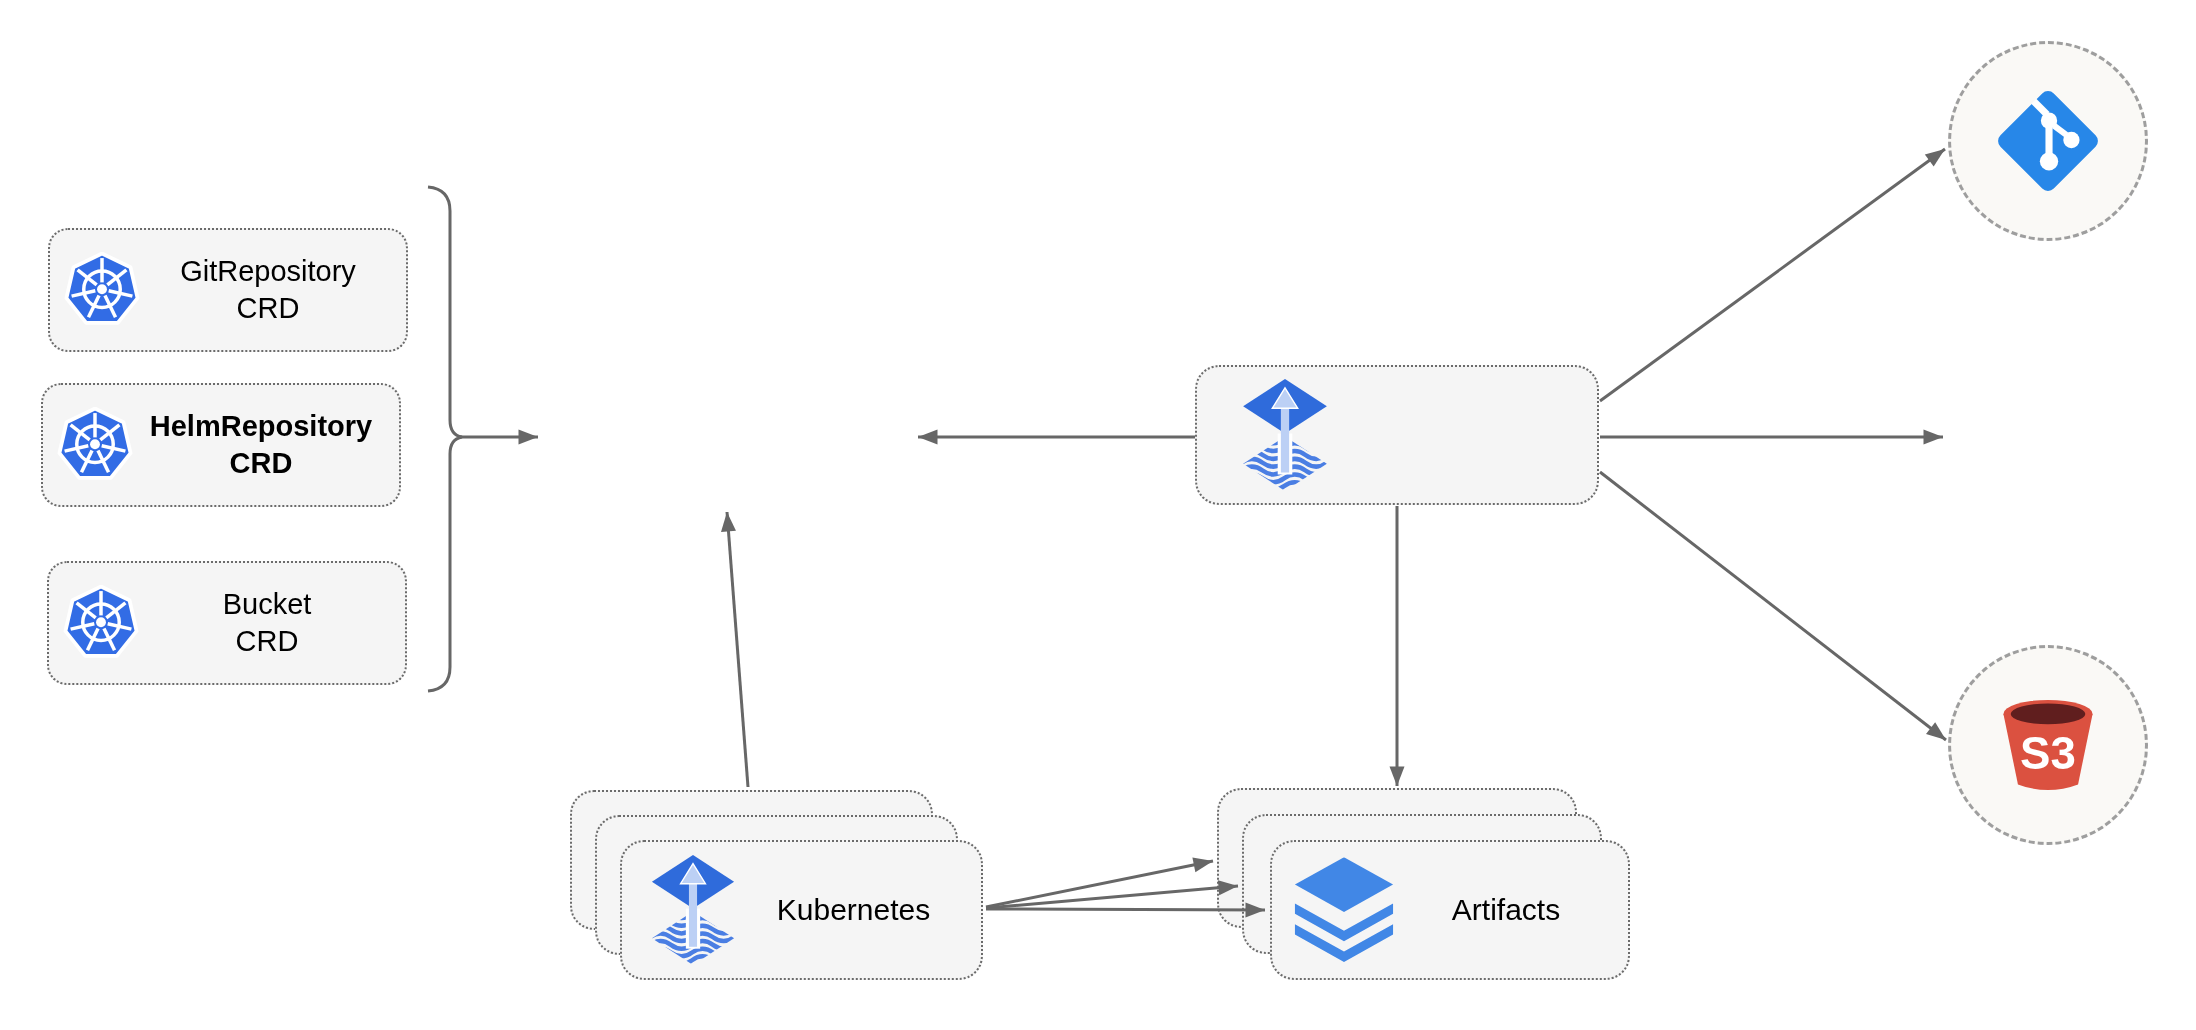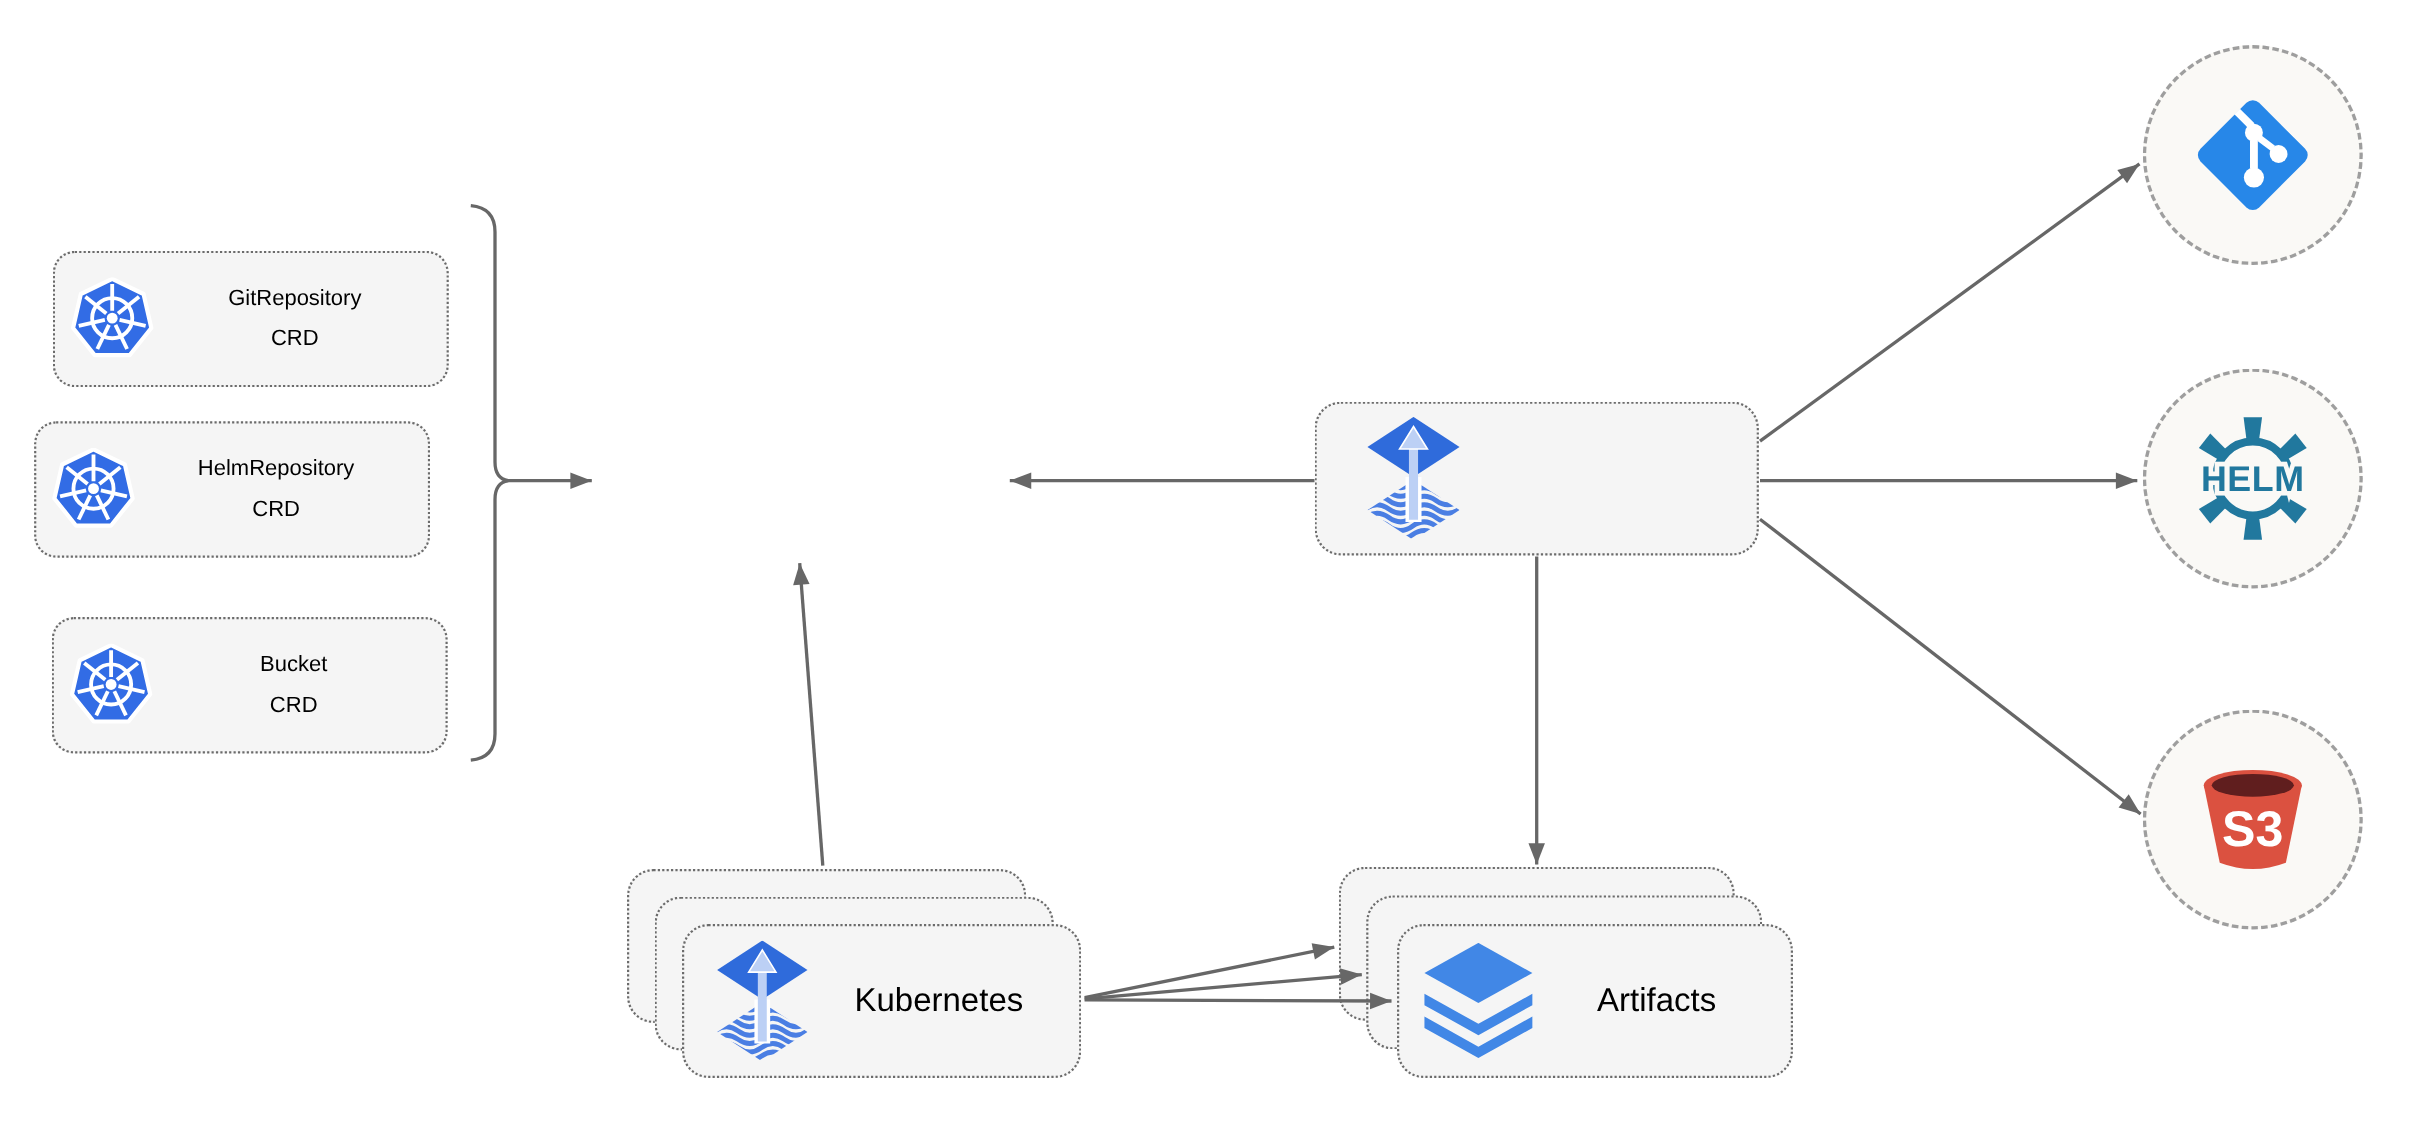--- a/index.html
+++ b/index.html
@@ -22,21 +22,21 @@
     align-items:center;
   }
   .node .label{
     flex:1;
     text-align:center;
     font-size:30px;
     line-height:38px;
     padding-right:10px;
   }
   .crd{border-radius:20px;padding-left:14px;width:360px;height:124px;}
-  .crd .label{font-size:20px;line-height:37px;}
+  .crd .label{font-size:29px;line-height:37px;}
   .stackbox{position:absolute;background:#F5F5F5;border:2px dotted #6B6B6B;border-radius:24px;box-sizing:border-box;}
   
   .ext{
     position:absolute;
     width:200px;height:200px;
     border-radius:50%;
     border:3px dashed #9E9E9E;
     background:#FAF9F6;
     box-sizing:border-box;
     display:flex;align-items:center;justify-content:center;
@@ -98,21 +98,21 @@
   <div class="node crd" style="left:48px;top:228px;">
     <svg class="icon" width="76" height="76" viewBox="0 0 100 100">
         <use href="#sym-k8s"></use>
       </svg>
     <div class="label">
       <div>GitRepository</div>
       <div>CRD</div>
     </div>
   </div>
 
-  <div class="node crd" style="left:31px;top:383px;">
+  <div class="node crd" style="left:41px;top:383px;font-weight:bold;">
     <svg class="icon" width="76" height="76" viewBox="0 0 100 100">
         <use href="#sym-k8s"></use>
       </svg>
     <div class="label">
       <div>HelmRepository</div>
       <div>CRD</div>
     </div>
   </div>
 
   <div class="node crd" style="left:47px;top:561px;">
@@ -159,34 +159,20 @@
         <line x1="40" y1="15" x2="53" y2="28" stroke-width="7"></line>
         <circle cx="55" cy="34" r="8" stroke="none"></circle>
         <line x1="55" y1="41" x2="55" y2="66" stroke-width="7"></line>
         <circle cx="55" cy="74" r="9" stroke="none"></circle>
         <circle cx="77" cy="53" r="8" stroke="none"></circle>
         <line x1="60" y1="39" x2="72" y2="48" stroke-width="6"></line>
       </g>
     </svg>
   </div>
 
-  <div class="ext" style="left:1948px;top:335px;">
-    <svg width="126" height="126" viewBox="0 0 120 120">
-      <circle cx="60" cy="60" r="32" fill="none" stroke="#21789E" stroke-width="7"></circle>
-      <g fill="#21789E">
-        <polygon points="55,30 65,30 68,7 52,7"></polygon>
-        <polygon points="55,30 65,30 68,7 52,7" transform="rotate(52 60 60)"></polygon>
-        <polygon points="55,30 65,30 68,7 52,7" transform="rotate(-52 60 60)"></polygon>
-        <polygon points="55,30 65,30 68,7 52,7" transform="rotate(180 60 60)"></polygon>
-        <polygon points="55,30 65,30 68,7 52,7" transform="rotate(128 60 60)"></polygon>
-        <polygon points="55,30 65,30 68,7 52,7" transform="rotate(-128 60 60)"></polygon>
-      </g>
-      <text x="60" y="71" text-anchor="middle" font-family="Liberation Sans, sans-serif" font-size="31" font-weight="bold" letter-spacing="0.5" fill="#21789E" stroke="#FAF9F6" stroke-width="8" paint-order="stroke">HELM</text>
-    </svg>
-  </div>
 
   <div class="ext" style="left:1948px;top:645px;">
     <svg width="114" height="114" viewBox="0 0 110 110">
       <ellipse cx="55" cy="25" rx="43" ry="13.5" fill="#DB5140"></ellipse>
       <path d="M12,25 L26,93 Q55,104 84,93 L98,25 Z" fill="#DB5140"></path>
       <ellipse cx="55" cy="25" rx="36" ry="10" fill="#601E1E"></ellipse>
       <text x="55" y="78" text-anchor="middle" font-family="Liberation Sans, sans-serif" font-size="44" font-weight="bold" fill="#ffffff">S3</text>
     </svg>
   </div>
 

